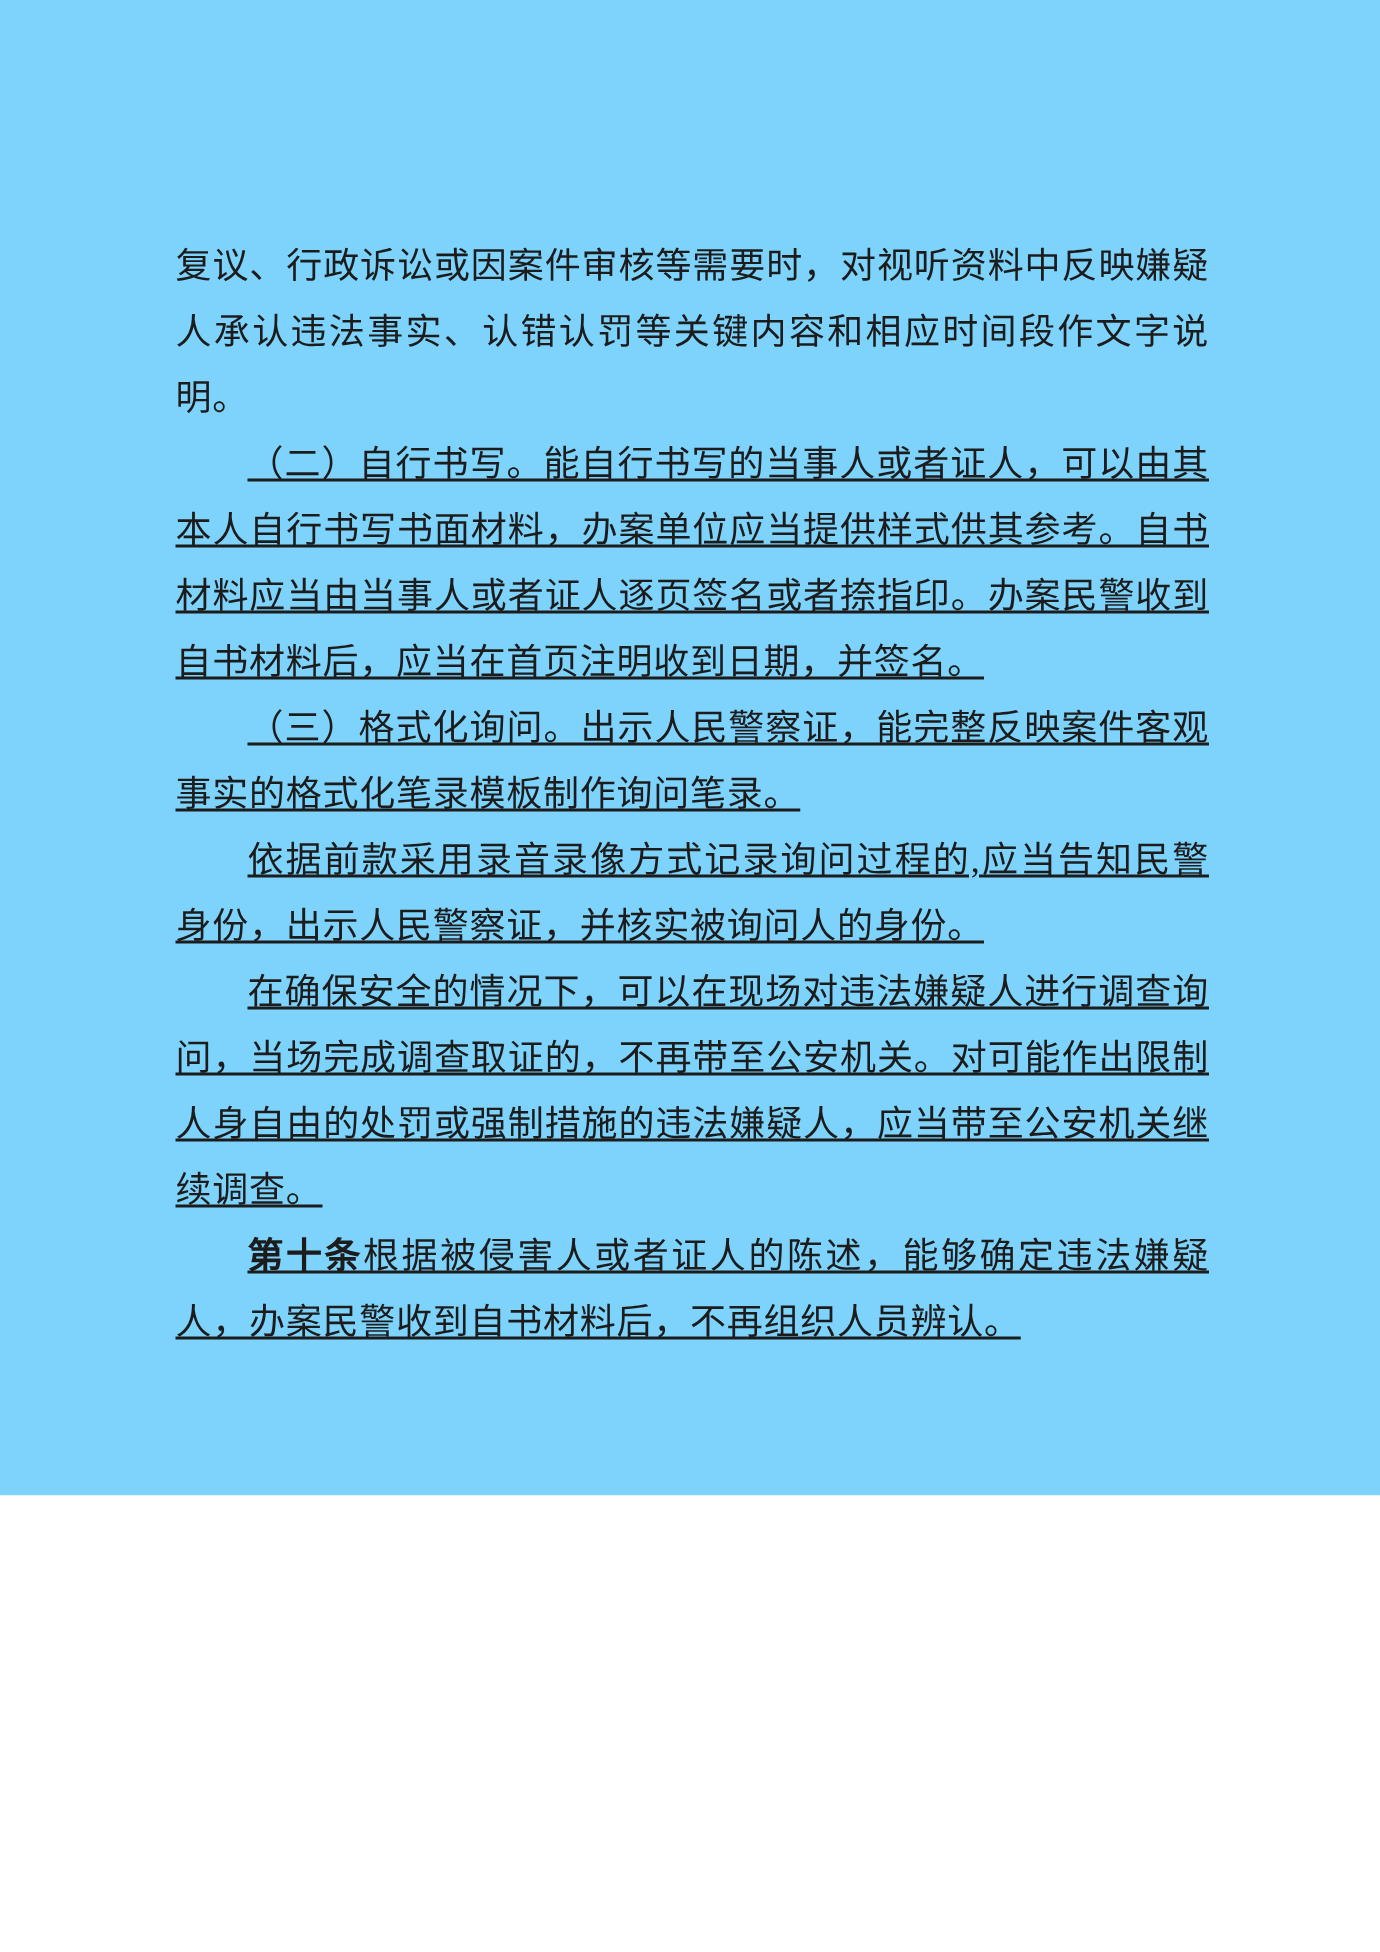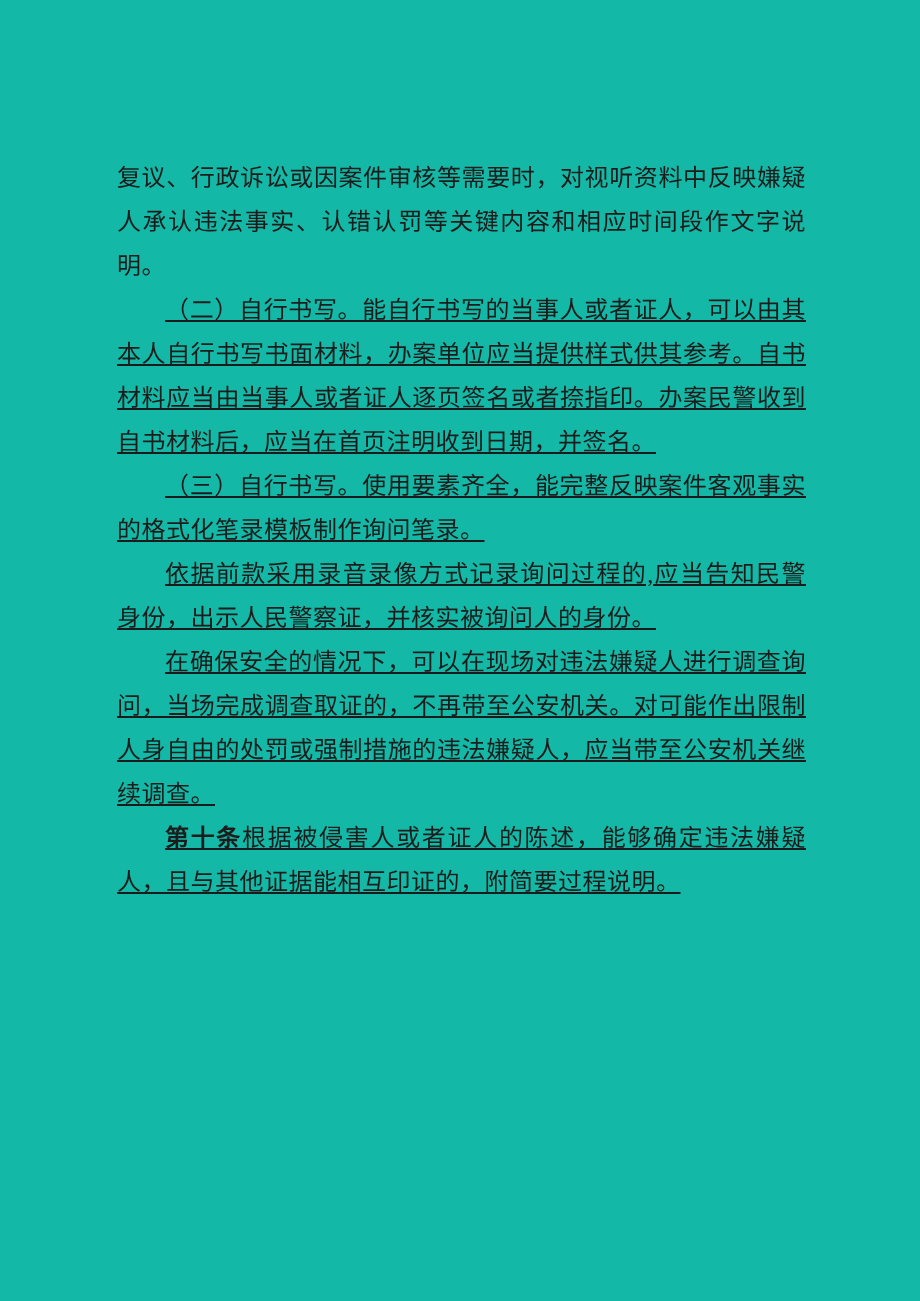--- a/index.html
+++ b/index.html
@@ -3,22 +3,22 @@
 <meta charset="utf-8">
 <style>
   html, body {
     margin: 0;
     padding: 0;
     background: #ffffff;
   }
   .page {
     position: relative;
     width: 920px;
-    height: 1301px;
-    background: #14b8a6;
+    height: 997px;
+    background: #7dd3fc;
     box-sizing: border-box;
     padding: 156px 114px 0 117px;
     overflow: hidden;
   }
   .doc-body {
     font-family: "Liberation Serif", "DejaVu Serif", serif;
     font-size: 24px;
     line-height: 44px;
     color: #1c1c1c;
     text-align: justify;
@@ -36,18 +36,18 @@
     font-weight: bold;
   }
 </style>
 </head>
 <body>
 
 <div class="page">
   <div class="doc-body">
       <p class="para"><span>复议、行政诉讼或因案件审核等需要时，对视听资料中反映嫌疑人承认违法事实、认错认罚等关键内容和相应时间段作文字说明。</span></p>
       <p class="para indent"><span>（二）自行书写。能自行书写的当事人或者证人，可以由其本人自行书写书面材料，办案单位应当提供样式供其参考。自书材料应当由当事人或者证人逐页签名或者捺指印。办案民警收到自书材料后，应当在首页注明收到日期，并签名。</span></p>
-      <p class="para indent"><span>（三）自行书写。使用要素齐全，能完整反映案件客观事实的格式化笔录模板制作询问笔录。</span></p>
+      <p class="para indent"><span>（三）格式化询问。出示人民警察证，能完整反映案件客观事实的格式化笔录模板制作询问笔录。</span></p>
       <p class="para indent"><span>依据前款采用录音录像方式记录询问过程的,应当告知民警身份，出示人民警察证，并核实被询问人的身份。</span></p>
       <p class="para indent"><span>在确保安全的情况下，可以在现场对违法嫌疑人进行调查询问，当场完成调查取证的，不再带至公安机关。对可能作出限制人身自由的处罚或强制措施的违法嫌疑人，应当带至公安机关继续调查。</span></p>
-      <p class="para indent"><span class="lead">第十条</span><span>根据被侵害人或者证人的陈述，能够确定违法嫌疑人，且与其他证据能相互印证的，附简要过程说明。</span></p>
+      <p class="para indent"><span class="lead">第十条</span><span>根据被侵害人或者证人的陈述，能够确定违法嫌疑人，办案民警收到自书材料后，不再组织人员辨认。</span></p>
     </div>
 </div>
 
 </body></html>

